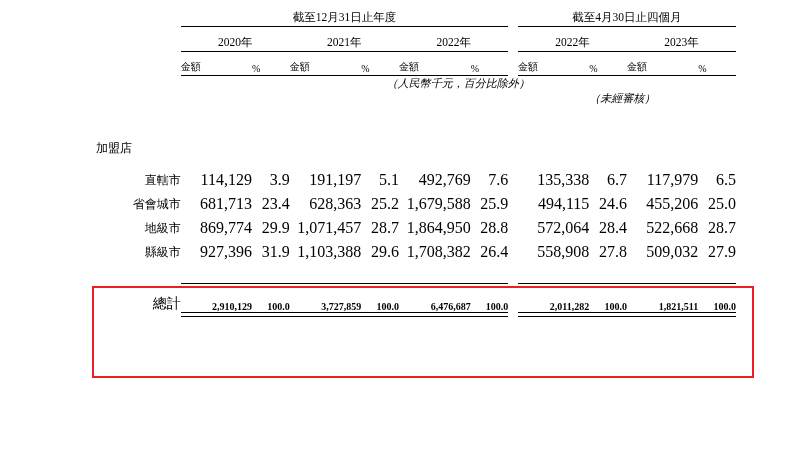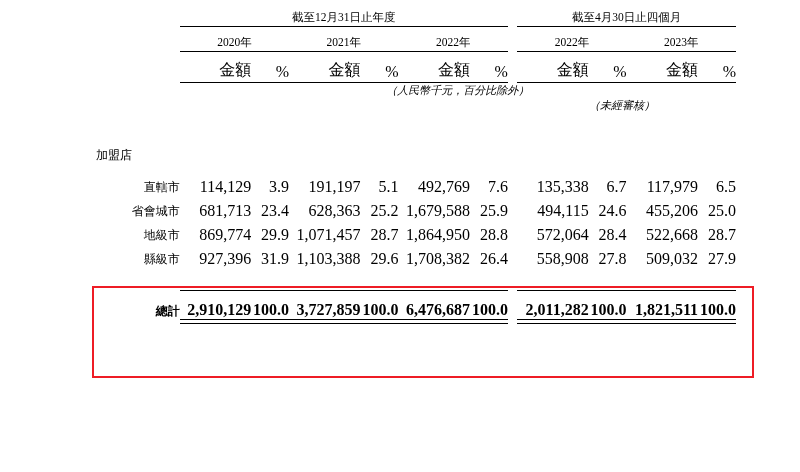--- a/index.html
+++ b/index.html
@@ -50,23 +50,23 @@
     font-size: 11.5px;
     padding-bottom: 3px;
   }
   .hdr-year {
     text-align: center;
     font-weight: bold;
     font-size: 11.5px;
     padding-bottom: 3px;
   }
   .hdr-col {
-    text-align: right;
+    text-align: left;
     font-weight: bold;
-    font-size: 16px;
+    font-size: 10px;
     padding-right: 3px;
     padding-bottom: 3px;
   }
   .rule-row td { height: 1px; }
   .rule { border-bottom: 1px solid #000; }
 
   .note {
     text-align: center;
     font-size: 11px;
     font-style: italic;
@@ -77,22 +77,22 @@
     font-weight: bold;
     font-size: 12px;
     text-align: left;
     padding-left: 2px;
   }
   .data-row td { height: 24px; }
   .data-row .lbl { font-size: 12px; }
   .data-row .num { font-size: 16px; }
 
   .total-row td { height: 26px; }
-  .total-row .lbl { font-weight: bold; font-size: 12px; }
-  .total-row .num { font-weight: bold; font-size: 16px; }
+  .total-row .lbl { font-weight: normal; font-size: 14px; }
+  .total-row .num { font-weight: bold; font-size: 10px; }
   .tot-line-row td { height: 2px; padding: 0; }
   .tot-line-row td.line { border-top: 1px solid #000; }
   .tot-line-row2 td { height: 3px; padding: 0; }
   .tot-line-row2 td.line2 { border-top: 1px solid #000; border-bottom: 1px solid #000; }
 
   
   .redbox {
     position: absolute;
     border: 2.5px solid #ee1c25;
     left: 74px;

